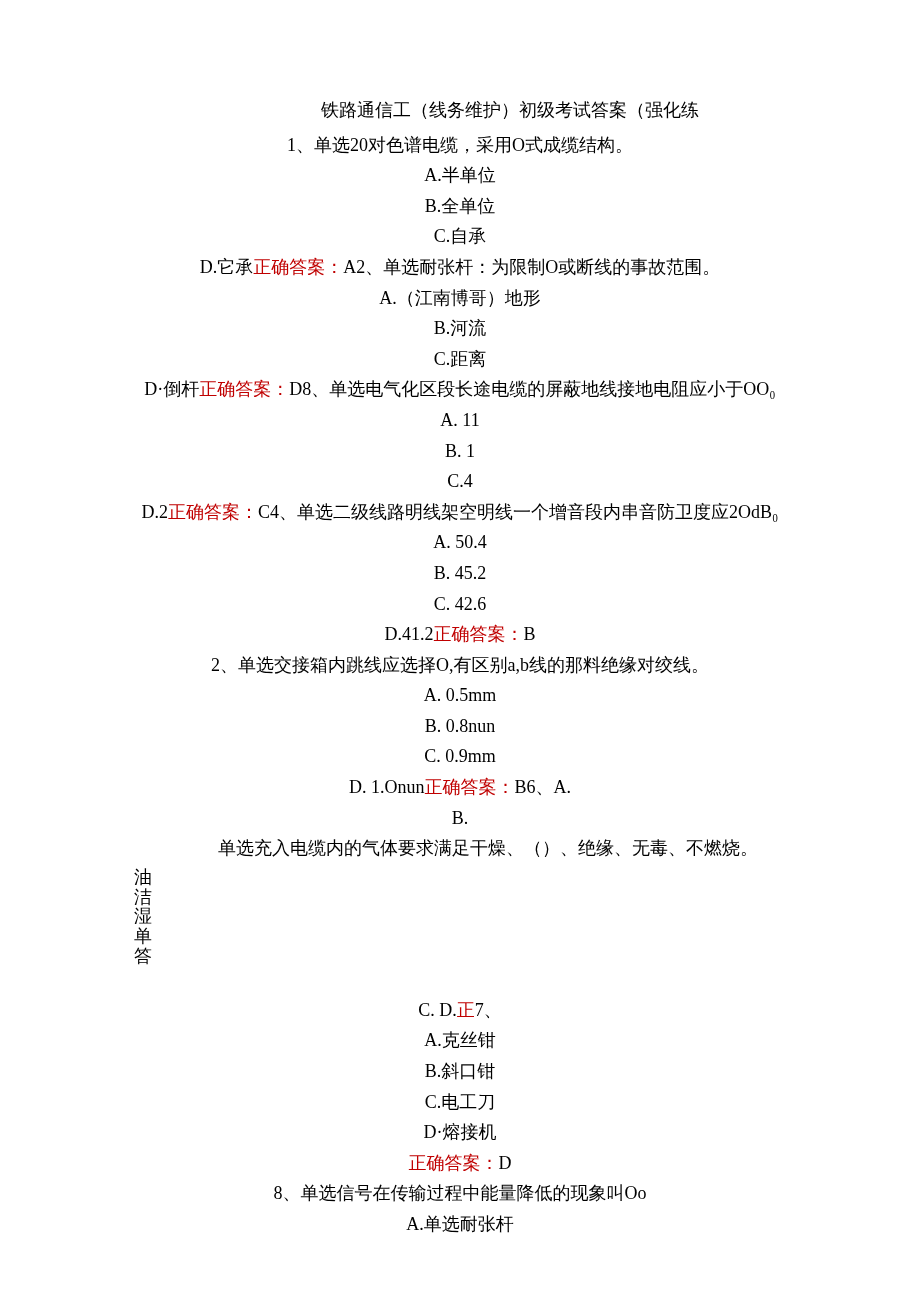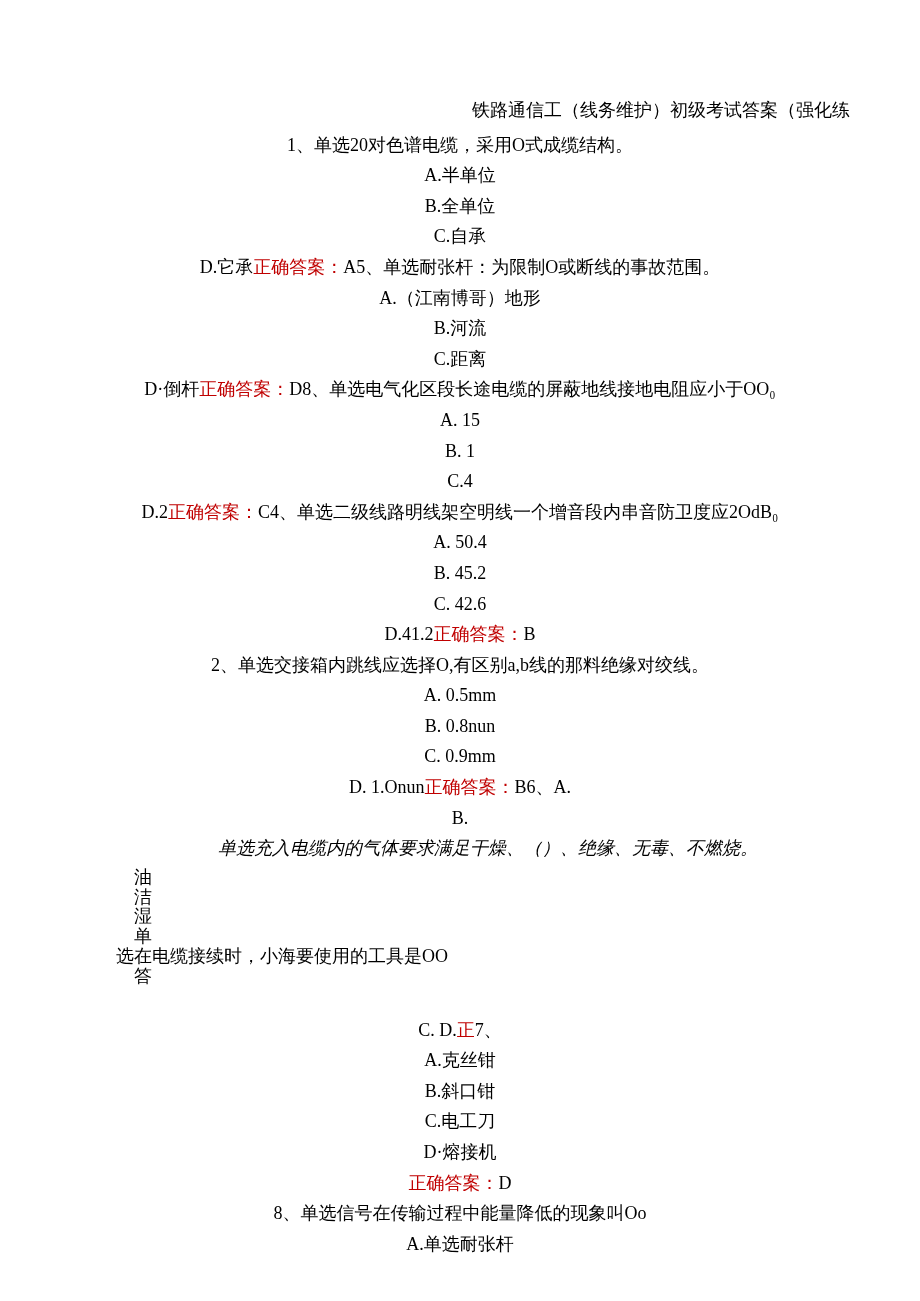--- a/index.html
+++ b/index.html
@@ -10,64 +10,63 @@
     body {
       font-family: "SimSun", "宋体", serif;
       font-size: 18px;
       line-height: 1.7;
       color: #000;
       background: #fff;
       padding: 95px 70px 40px 70px;
       width: 920px;
     }
     .title {
-      text-align: right;
+      text-align: center;
       margin-bottom: 4px;
       padding-left: 100px;
     }
     .line {
       margin: 0;
       text-align: center;
     }
     .answer {
       color: #c00000;
       margin-top: 8px;
     }
     .indent {
       padding-left: 56px;
-      font-style: italic;
     }
     .vertical-block {
       padding-left: 64px;
       line-height: 1.1;
       margin: 4px 0;
     }
     .vertical-block span {
       display: block;
     }
   </style>
 </head>
 <body>
 
 <div class="title">铁路通信工（线务维护）初级考试答案（强化练</div>
 
 <div class="line">1、单选20对色谱电缆，采用O式成缆结构。</div>
 <div class="line">A.半单位</div>
 <div class="line">B.全单位</div>
 <div class="line">C.自承</div>
 <div class="line">
-  <span>D.它承</span><span class="answer">正确答案：</span><span>A</span><span>5、单选耐张杆：为限制O或断线的事故范围。</span>
+  <span>D.它承</span><span class="answer">正确答案：</span><span>A</span><span>2、单选耐张杆：为限制O或断线的事故范围。</span>
 </div>
 <div class="line">A.（江南博哥）地形</div>
 <div class="line">B.河流</div>
 <div class="line">C.距离</div>
 <div class="line">
   <span>D·倒杆</span><span class="answer">正确答案：</span><span>D</span><span>8、单选电气化区段长途电缆的屏蔽地线接地电阻应小于OO₀</span>
 </div>
-<div class="line">A.   15</div>
+<div class="line">A.   11</div>
 <div class="line">B.   1</div>
 <div class="line">C.4</div>
 <div class="line">
   <span>D.2</span><span class="answer">正确答案：</span><span>C</span><span>4、单选二级线路明线架空明线一个增音段内串音防卫度应2OdB₀</span>
 </div>
 <div class="line">A.   50.4</div>
 <div class="line">B.   45.2</div>
 <div class="line">C.   42.6</div>
 <div class="line">
   <span>D.41.2</span><span class="answer">正确答案：</span><span>B</span>
@@ -80,21 +79,20 @@
   <span>D.   1.Onun</span><span class="answer">正确答案：</span><span>B</span><span>6、A.</span>
 </div>
 <div class="line">B.</div>
 <div class="line indent">单选充入电缆内的气体要求满足干燥、（）、绝缘、无毒、不燃烧。</div>
 <div class="vertical-block">
   <span>油</span>
   <span>洁</span>
   <span>湿</span>
   <span>
       <span>单</span>
-      <span style="margin-left:-18px;">选在电缆接续时，小海要使用的工具是OO</span>
     </span>
   <span>答</span>
 </div>
 <div style="height:24px;"></div>
 <div class="line">
   <span>C.      D.</span><span class="answer">正</span><span>7、</span>
 </div>
 <div class="line">A.克丝钳</div>
 <div class="line">B.斜口钳</div>
 <div class="line">C.电工刀</div>

